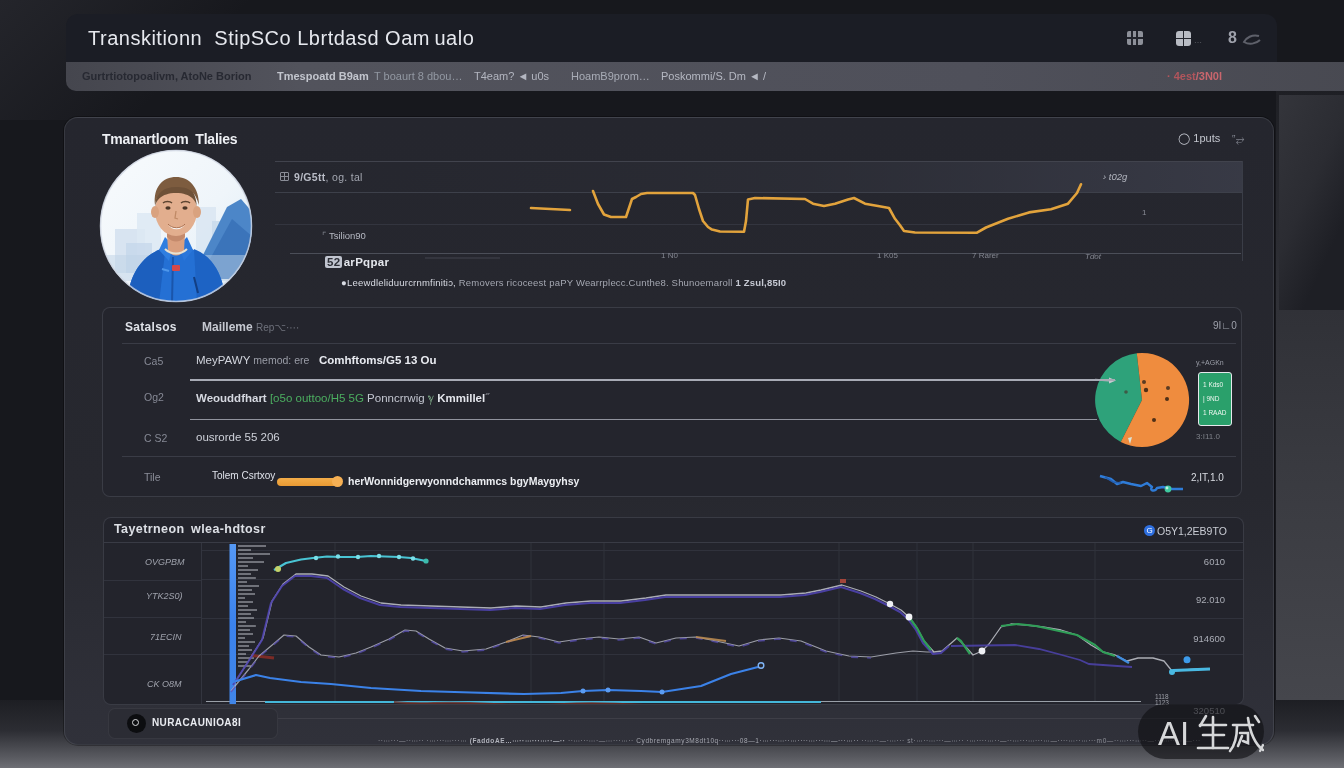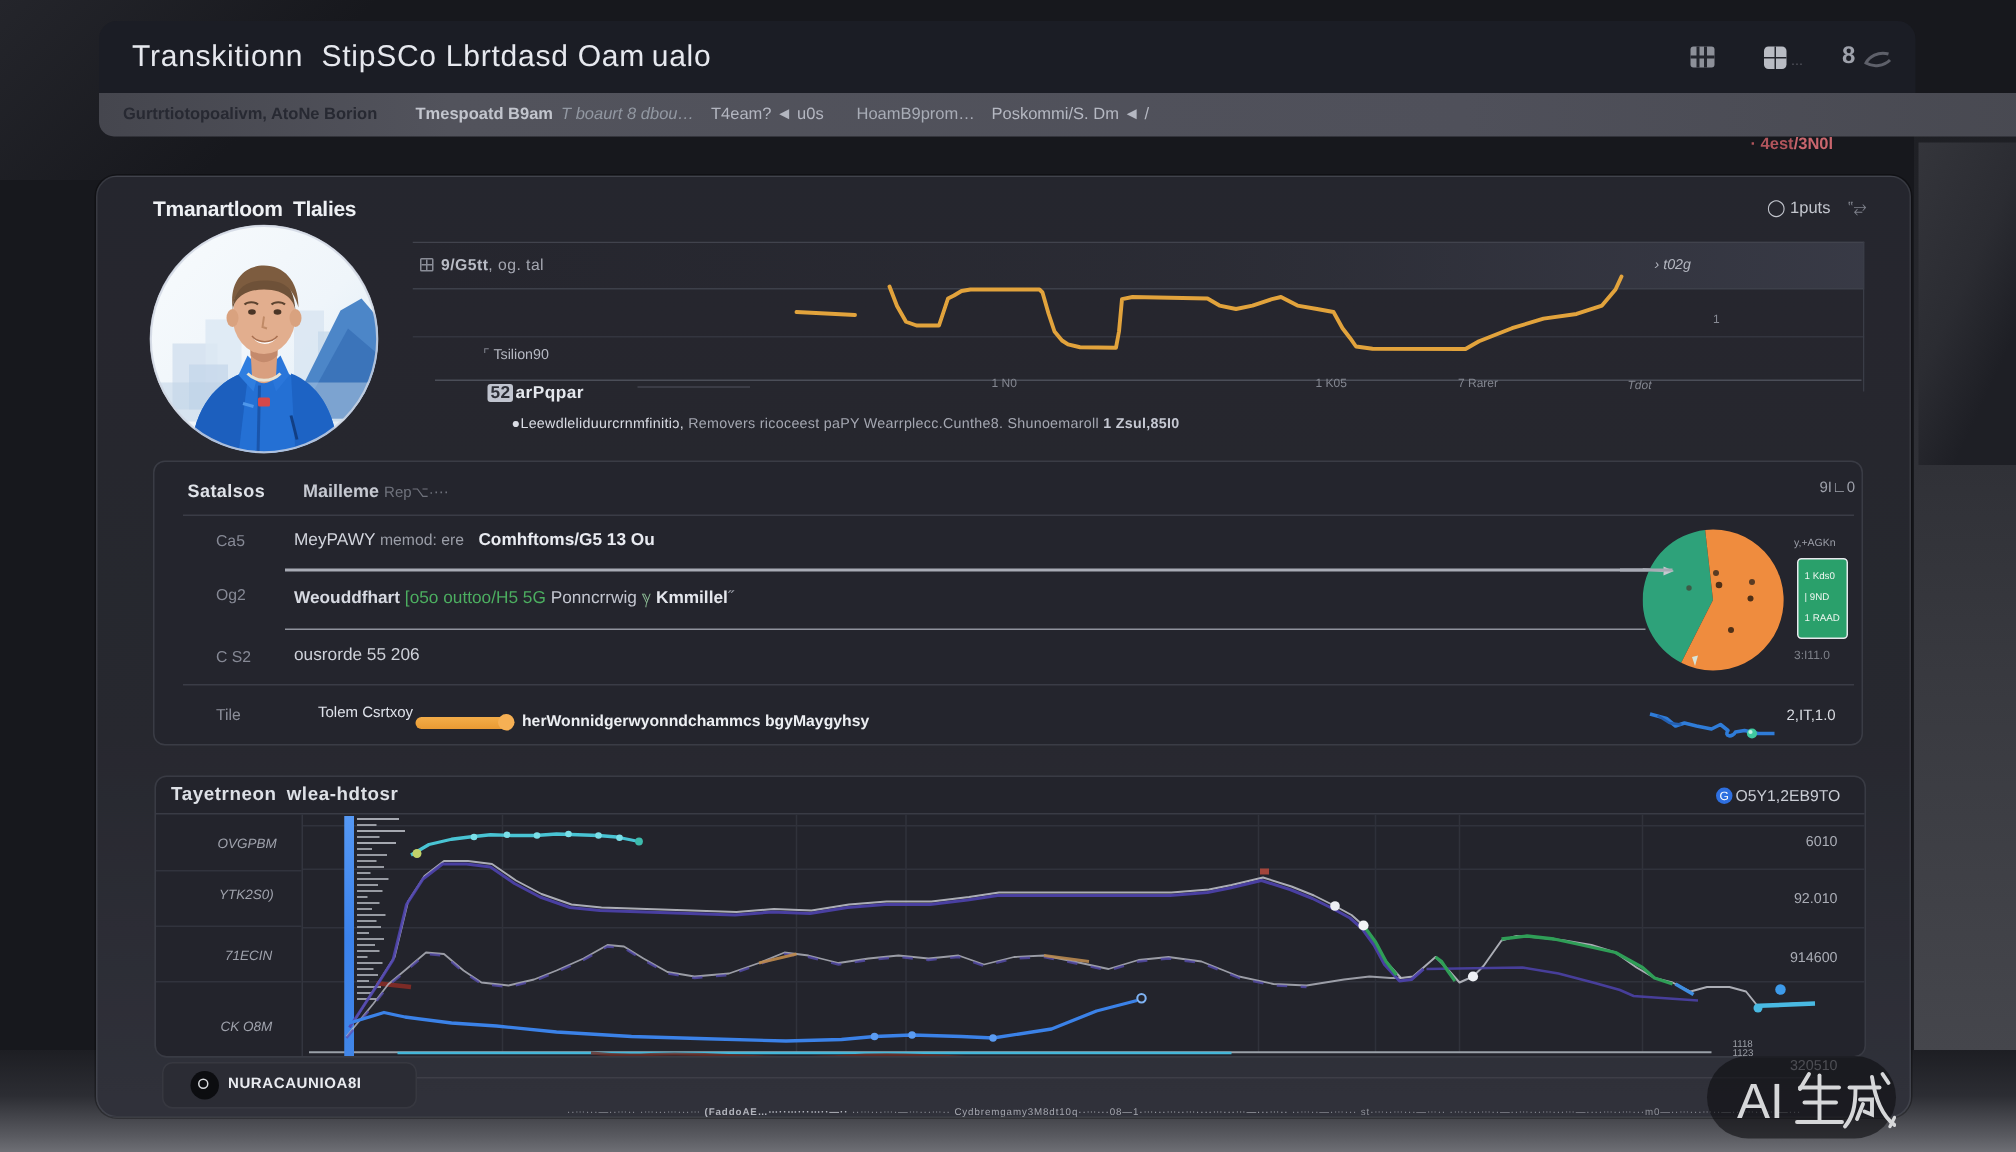--- a/index.html
+++ b/index.html
@@ -34,25 +34,25 @@
 <div class="abs" id="bg-bottom"></div>
 
 <div class="abs" id="hdr-top"></div>
 <div class="abs" id="hdr-title">Transkitionn&nbsp; StipSCo Lbrtdasd Oam ualo</div>
 
 <div class="abs" id="hdr-icons"></div>
 
 <div class="abs" id="nav">
   <span class="navitem" style="left:16px;color:#272932;font-weight:700;">Gurtrtiotopoalivm, AtoNe Borion</span>
   <span class="navitem" style="left:211px;color:#c2c5cd;font-weight:600;">Tmespoatd B9am</span>
-  <span class="navitem" style="left:308px;color:#9298a2;font-style:italic;">T boaurt 8 dbou…</span>
+  <span class="navitem" style="left:308px;color:#9298a2;">T boaurt 8 dbou…</span>
   <span class="navitem" style="left:408px;color:#b3b6c0;">T4eam? ◄ u0s</span>
   <span class="navitem" style="left:505px;color:#a8acb6;">HoamB9prom…</span>
   <span class="navitem" style="left:595px;color:#b5b8c2;">Poskommi/S. Dm ◄ /</span>
-  <span class="navitem" style="left:1101px;color:#b2555c;font-weight:600;margin-top:20px;">· 4est<span style="color:#c9666d;">/3N0l</span></span>
+  <span class="navitem" style="left:1101px;color:#b2555c;font-weight:600;">· 4est<span style="color:#c9666d;">/3N0l</span></span>
 </div>
 
 <div class="abs" id="panel"></div>
 <div class="abs" id="panel-title">Tmanartloom Tlalies</div>
 <div class="abs" style="left:1178px;top:132px;font-size:11px;color:#c3c6ce;">◯&nbsp;1puts</div>
 <div class="abs" style="left:1232px;top:133px;font-size:11px;color:#7e818b;">‟⥂</div>
 
 <div class="abs" id="avatar" style="left:99px;top:149px;">
 <svg width="154" height="154" viewBox="0 0 154 154">
   <defs>

